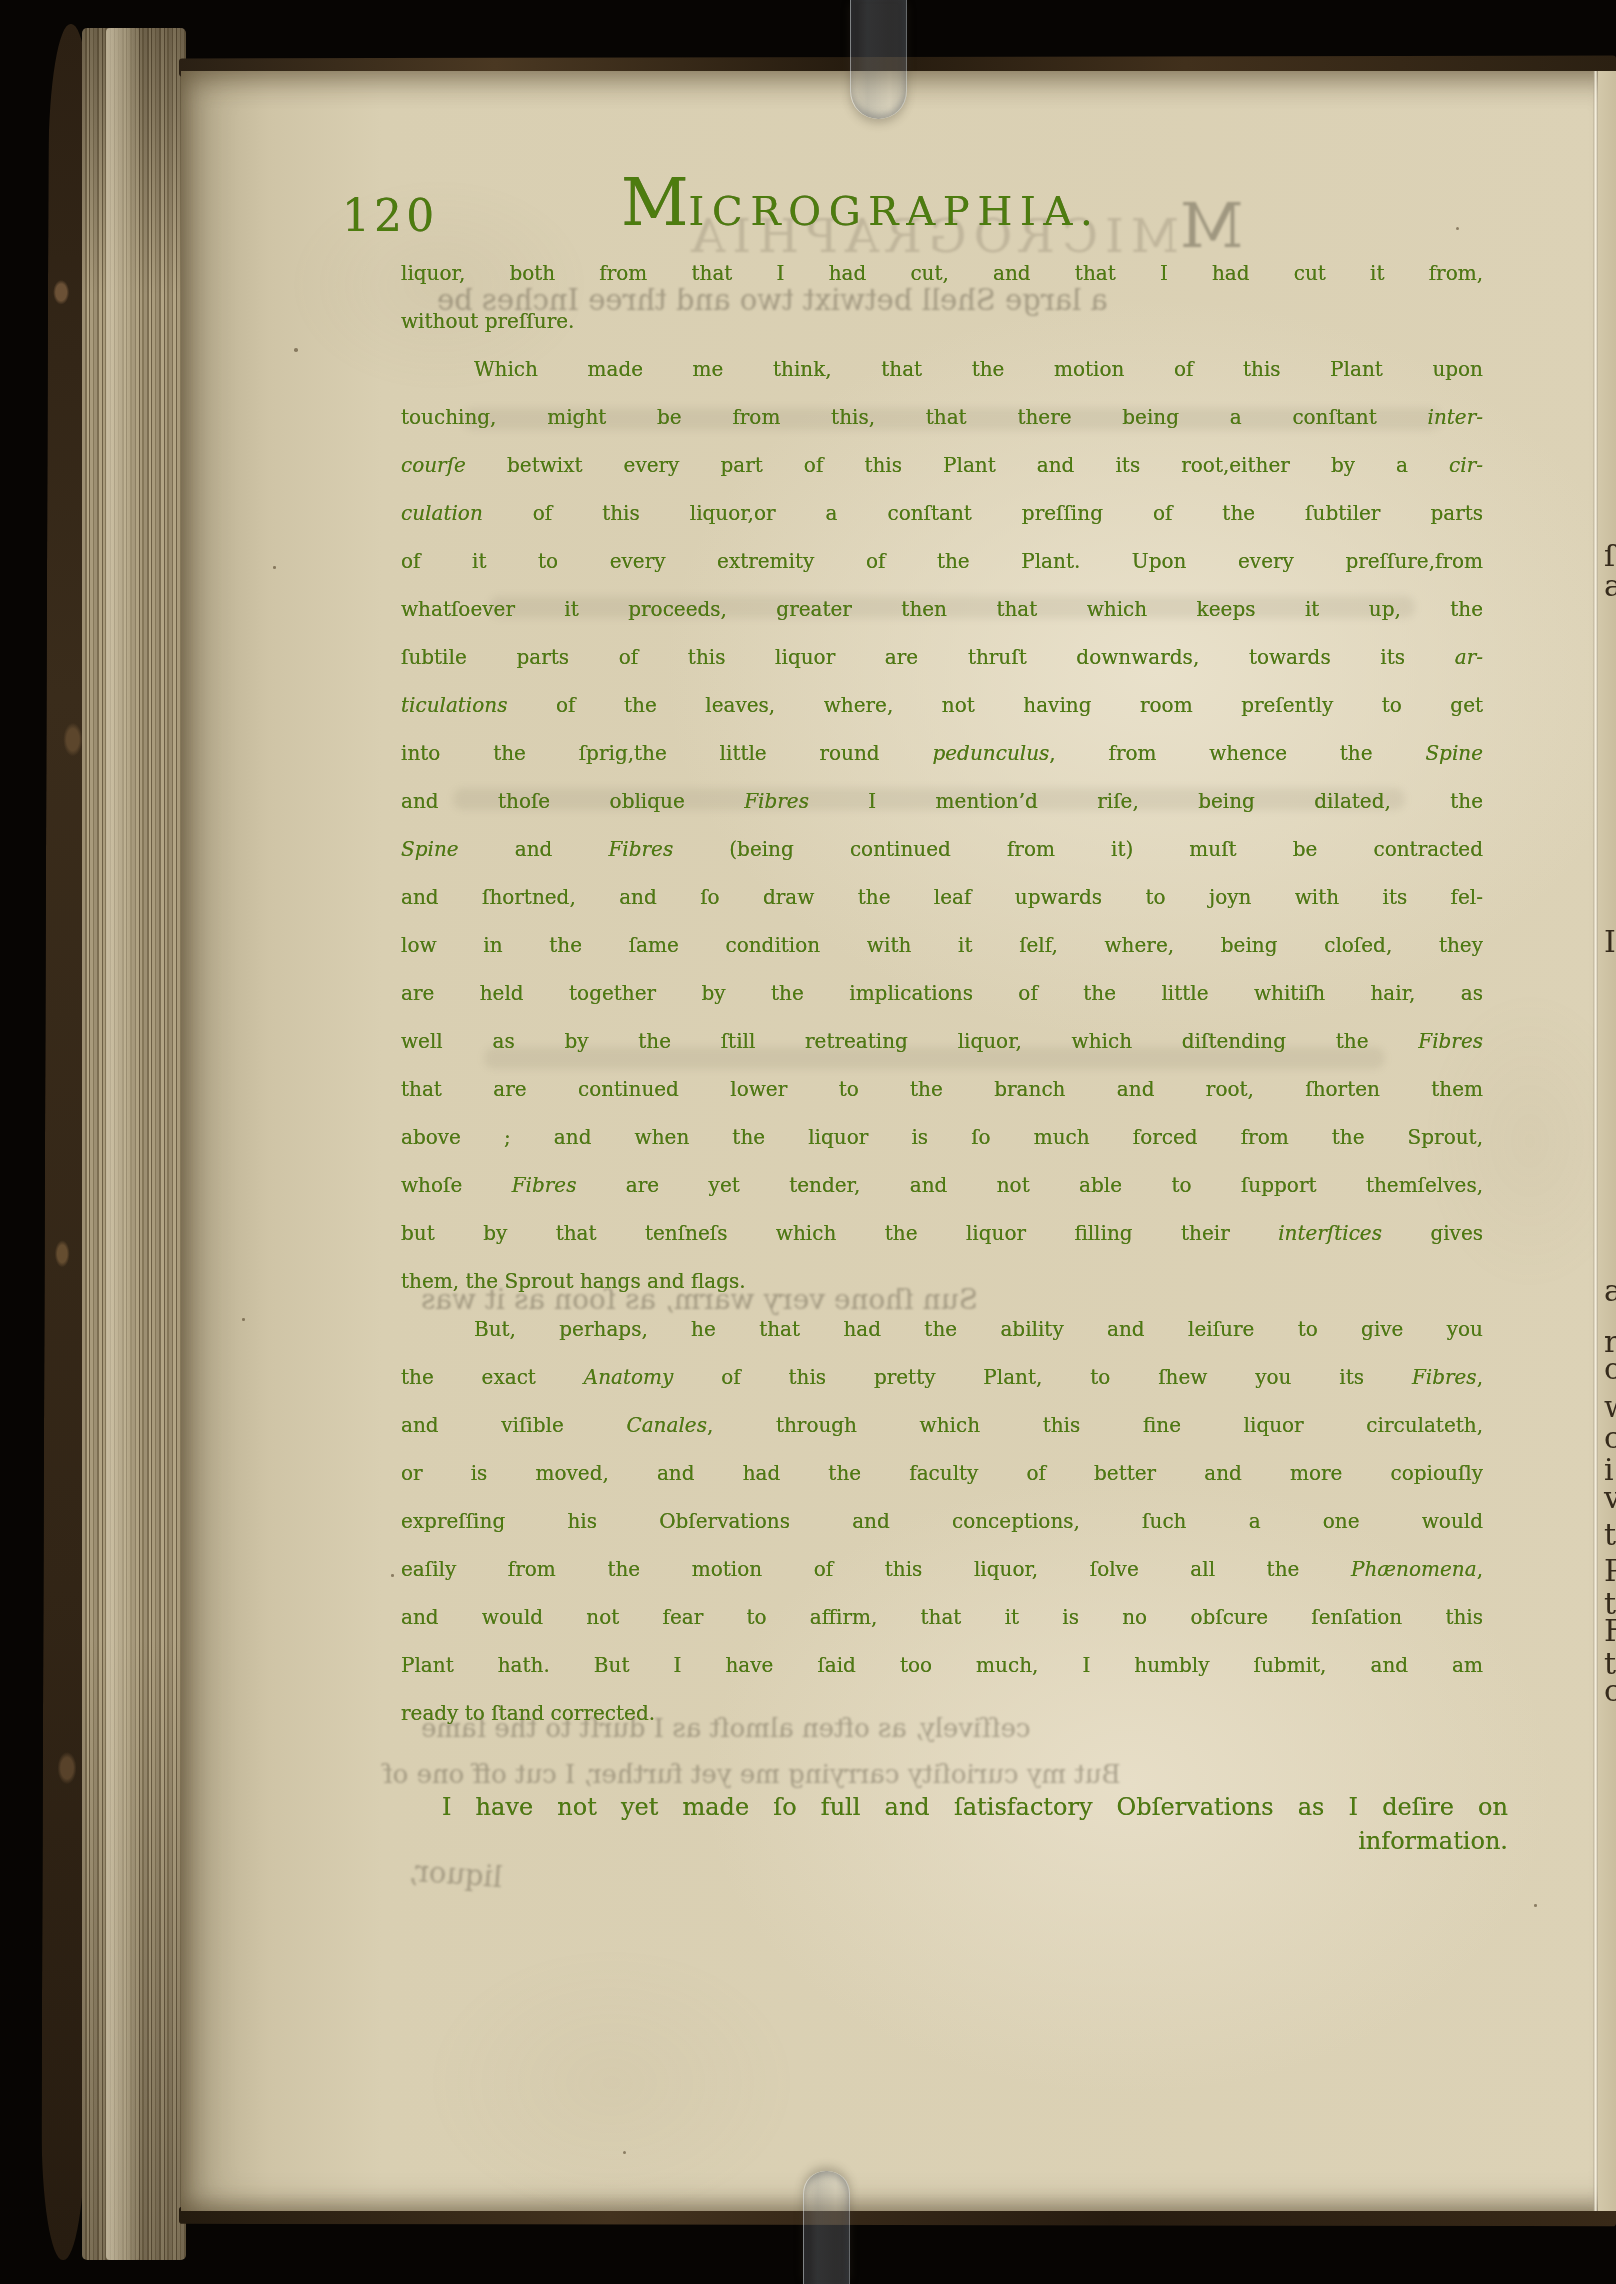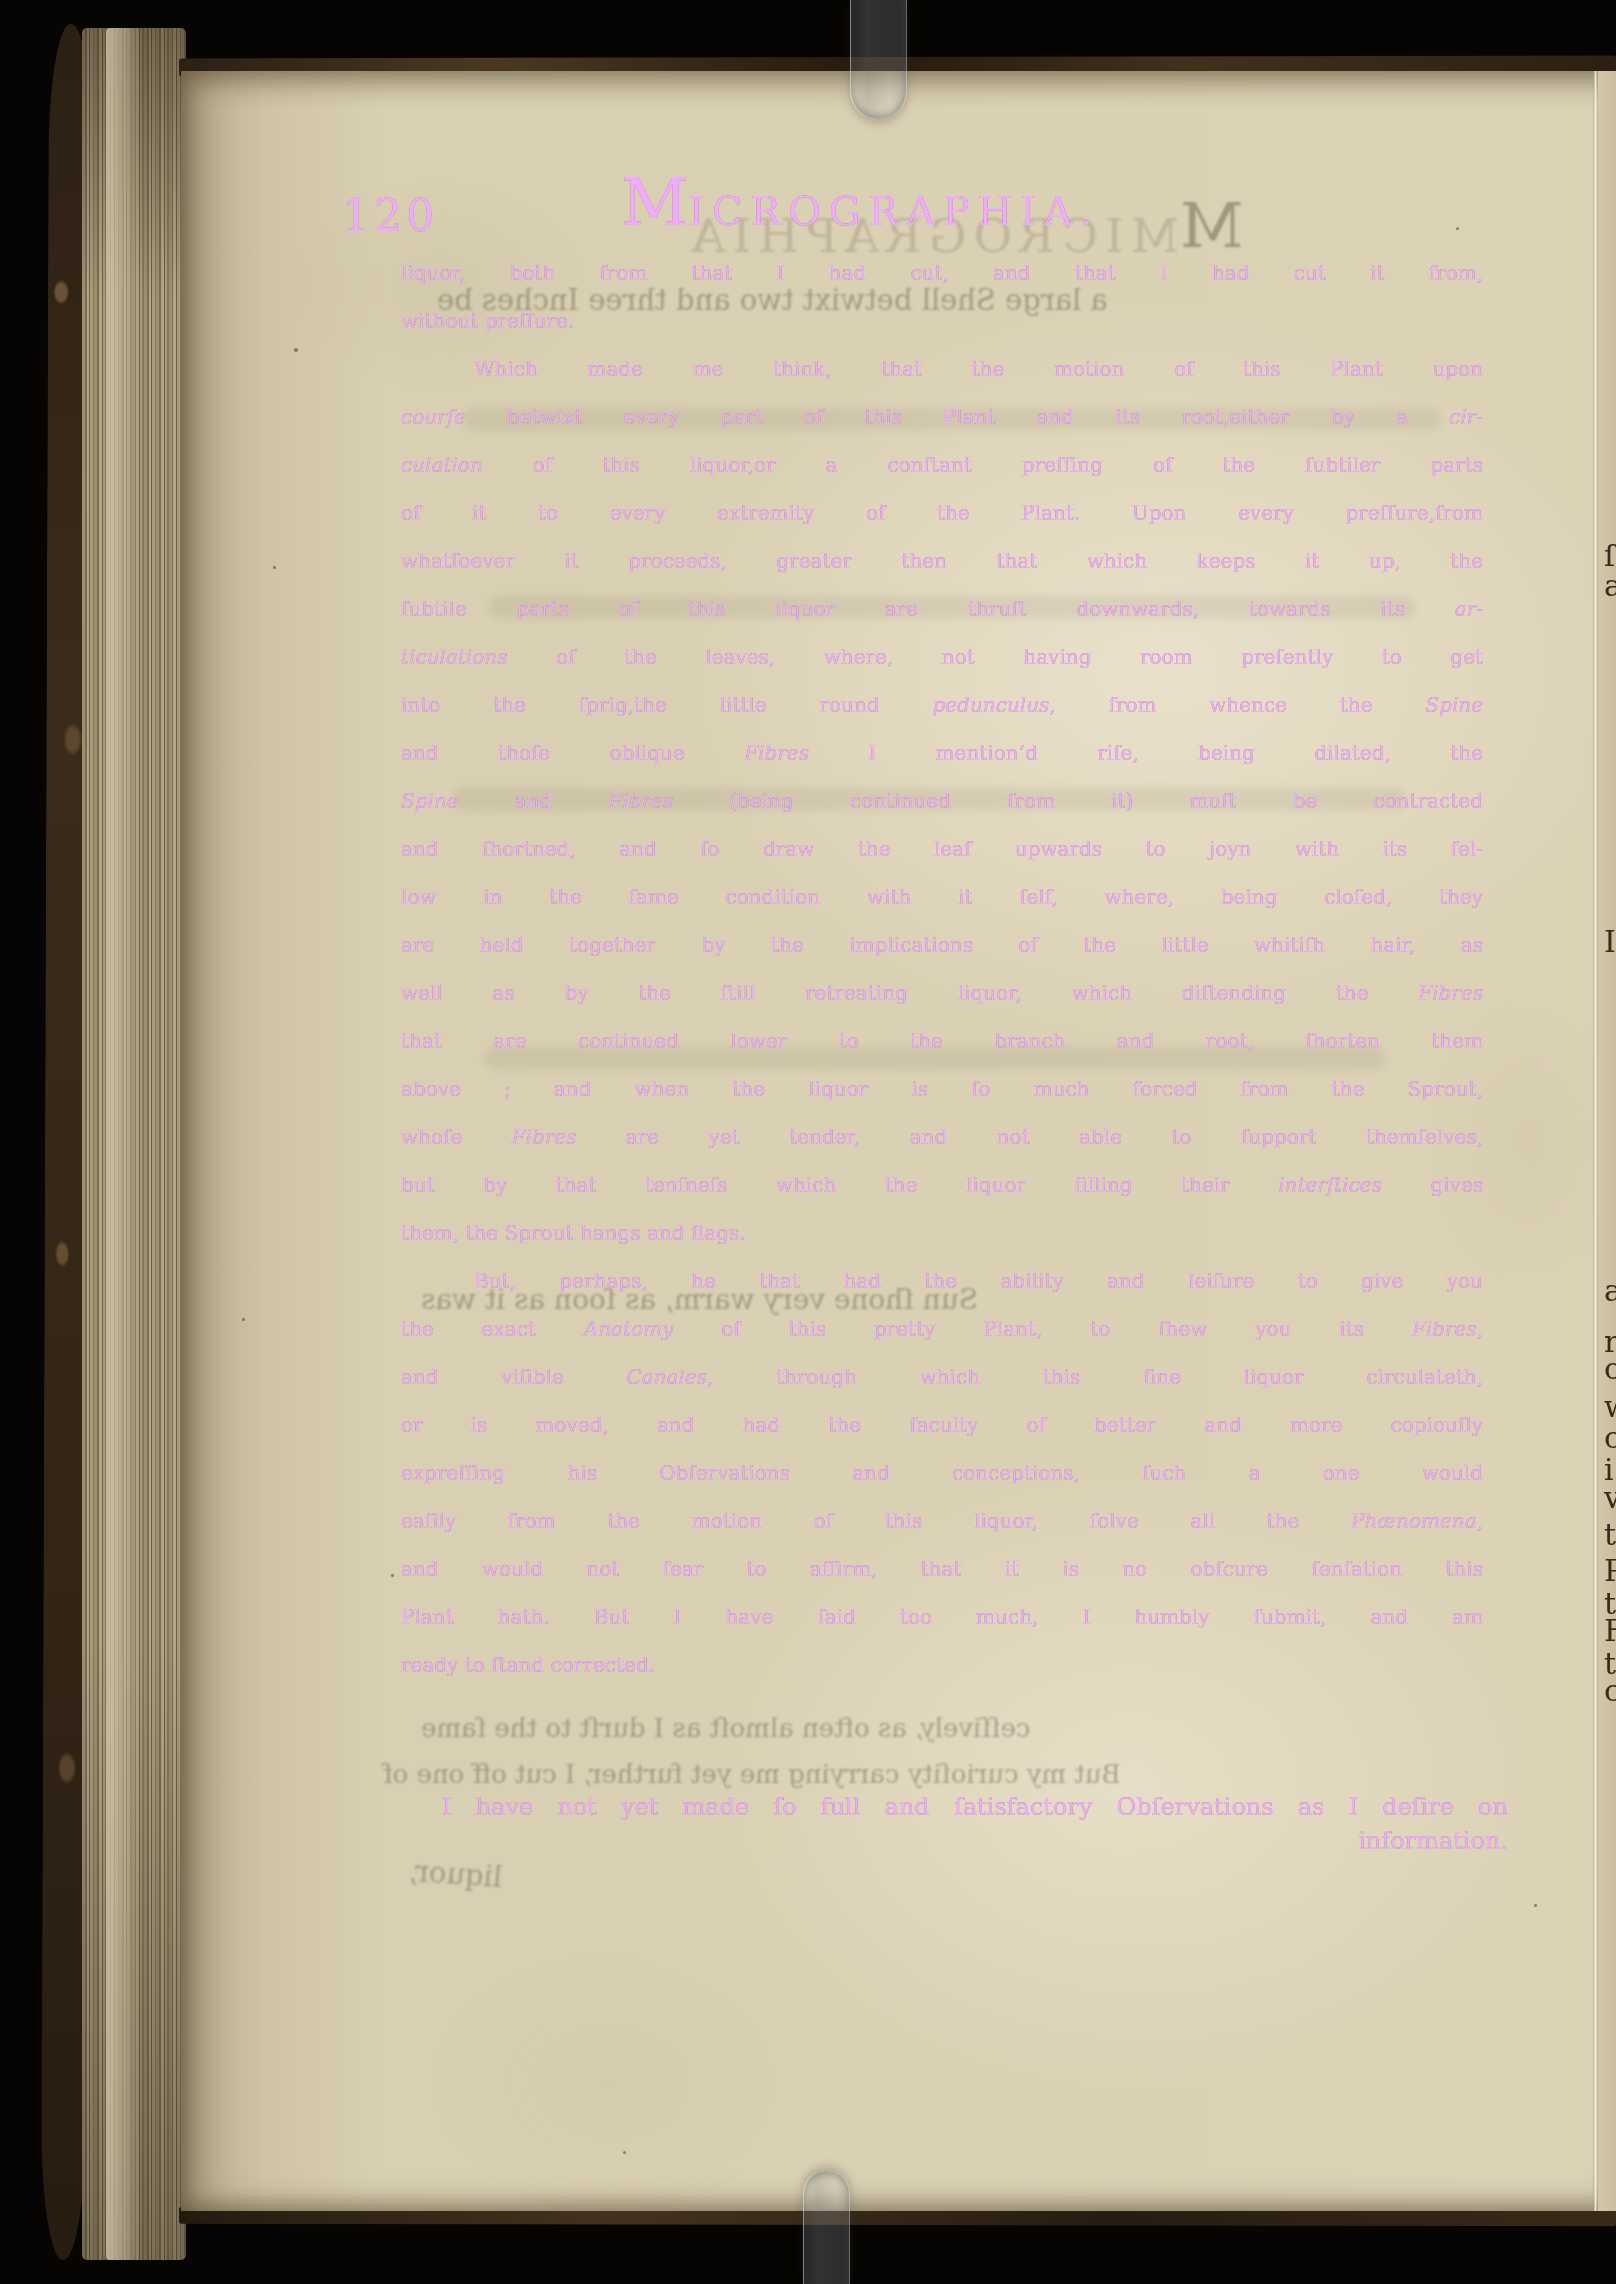--- a/index.html
+++ b/index.html
@@ -53,21 +53,21 @@
 
   
   .strap{position:absolute;background:linear-gradient(90deg,rgba(190,197,204,.16),rgba(150,158,165,.30) 30%,rgba(205,212,218,.20) 70%,rgba(150,158,165,.28));
     border-left:1.5px solid rgba(230,235,240,.45);border-right:1.5px solid rgba(205,212,220,.40);}
   .strap-top{left:850px;top:0;width:55px;height:119px;border-radius:0 0 28px 28px;
     box-shadow:inset 0 -4.1px 7.2px rgba(70,75,85,.35), 0 4.1px 9.3px rgba(60,55,40,.28);}
   .strap-bottom{left:803px;top:2171px;width:45px;height:113px;border-radius:22.6px 22.6px 0 0;
     box-shadow:inset 0 4.1px 7.2px rgba(70,75,85,.35), 0 -4.1px 9.3px rgba(60,55,40,.28);}
 
   
-  .ink{color:#f0abfc;text-shadow:0 0 0.5px rgba(36,27,15,.55);}
+  .ink{color:#4d7c0f;text-shadow:0 0 0.5px rgba(36,27,15,.55);}
   .pagenum{position:absolute;left:342px;top:190px;font-size:44px;letter-spacing:4.1px;}
   .header{position:absolute;left:621px;top:164px;white-space:nowrap;}
   .header .cap{font-size:66px;}
   .header .rest{font-size:40px;letter-spacing:7.7px;text-align:center;}
 
   .body-text{position:absolute;left:401px;top:249px;width:1082px;
     font-size:20px;line-height:48px;}
   .bline{text-align:justify;text-align-last:justify;white-space:nowrap;}
   .bline.last{text-align-last:left;}
   .bline.indent{text-indent:73px;}
@@ -128,20 +128,21 @@
   <div class="ink pagenum">120</div>
 
   <div class="ink header">
     <span class="cap">M</span><span class="rest">ICROGRAPHIA.</span>
   </div>
 
   <div class="ink body-text">
       <div class="bline"><span>liquor, both from that I had cut, and that I had cut it from,</span></div>
       <div class="bline last"><span>without preſſure.</span></div>
       <div class="bline indent"><span>Which made me think, that the motion of this Plant upon</span></div>
+      <div class="bline"><span>touching, might be from this, that there being a conſtant </span><span class="it">inter-</span></div>
       <div class="bline"><span class="it">courſe</span><span> betwixt every part of this Plant and its root,either by a </span><span class="it">cir-</span></div>
       <div class="bline"><span class="it">culation</span><span> of this liquor,or a conſtant preſſing of the ſubtiler parts</span></div>
       <div class="bline"><span>of it to every extremity of the Plant. Upon every preſſure,from</span></div>
       <div class="bline"><span>whatſoever it proceeds, greater then that which keeps it up, the</span></div>
       <div class="bline"><span>ſubtile parts of this liquor are thruſt downwards, towards its </span><span class="it">ar-</span></div>
       <div class="bline"><span class="it">ticulations</span><span> of the leaves, where, not having room preſently to get</span></div>
       <div class="bline"><span>into the ſprig,the little round </span><span class="it">pedunculus</span><span>, from whence the </span><span class="it">Spine</span></div>
       <div class="bline"><span>and thoſe oblique </span><span class="it">Fibres</span><span> I mention’d riſe, being dilated, the</span></div>
       <div class="bline"><span class="it">Spine</span><span> and </span><span class="it">Fibres</span><span> (being continued from it) muſt be contracted</span></div>
       <div class="bline"><span>and ſhortned, and ſo draw the leaf upwards to joyn with its fel-</span></div>

